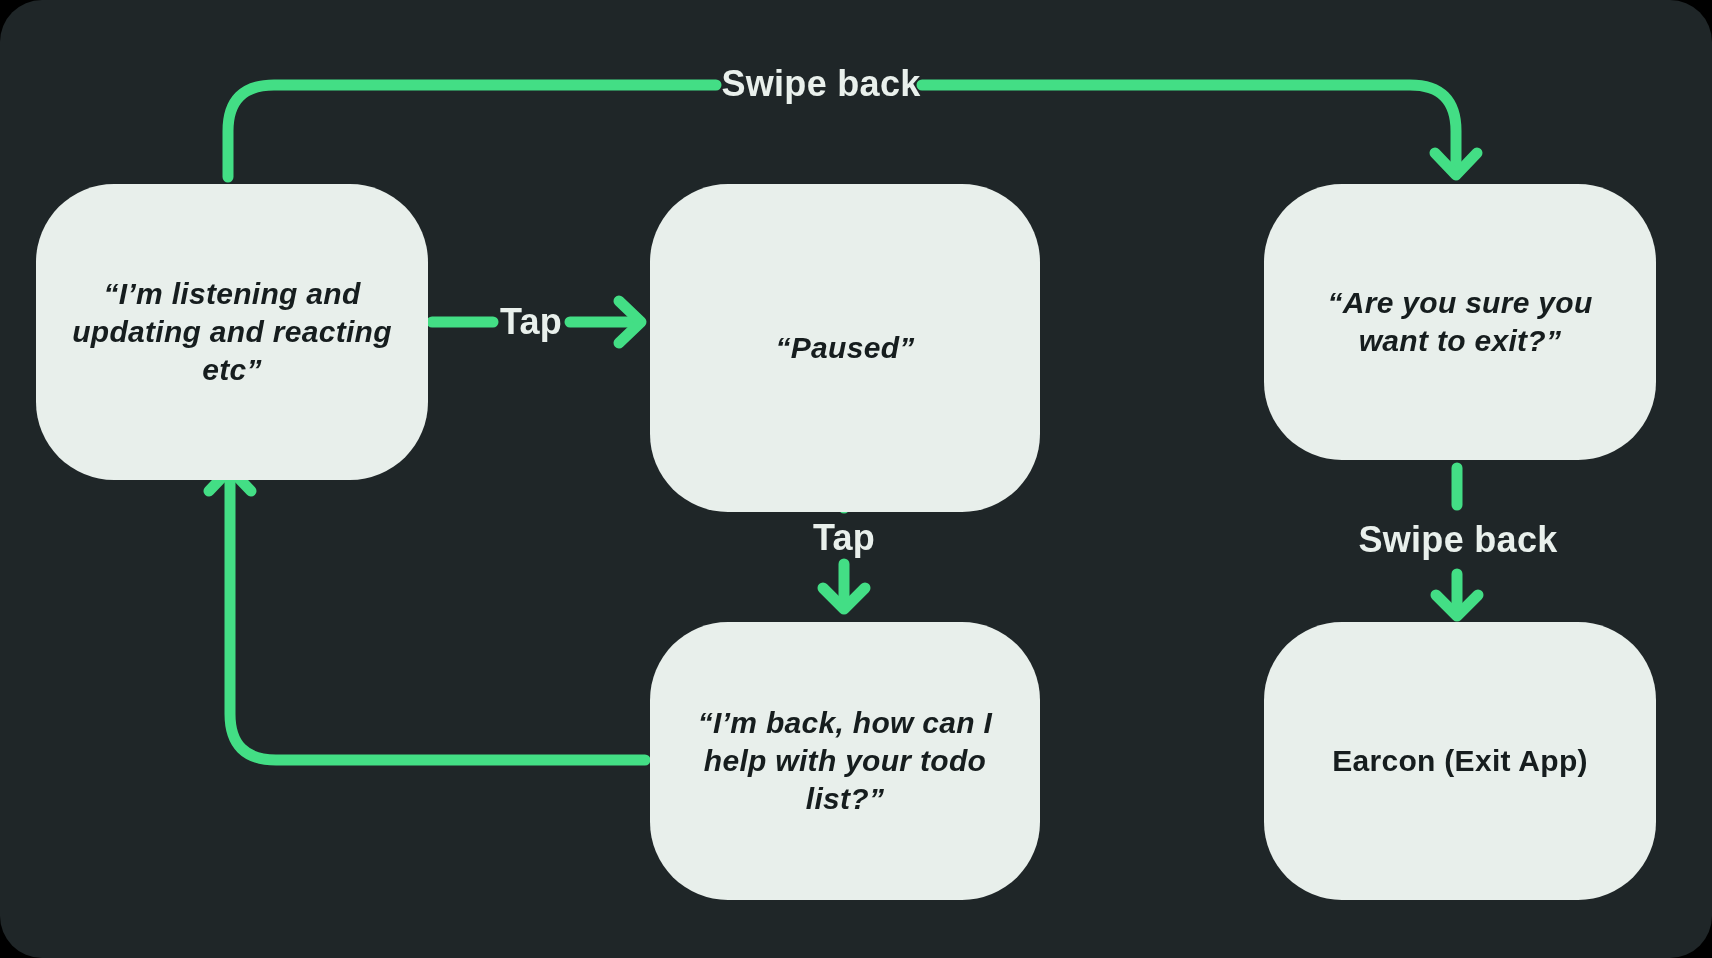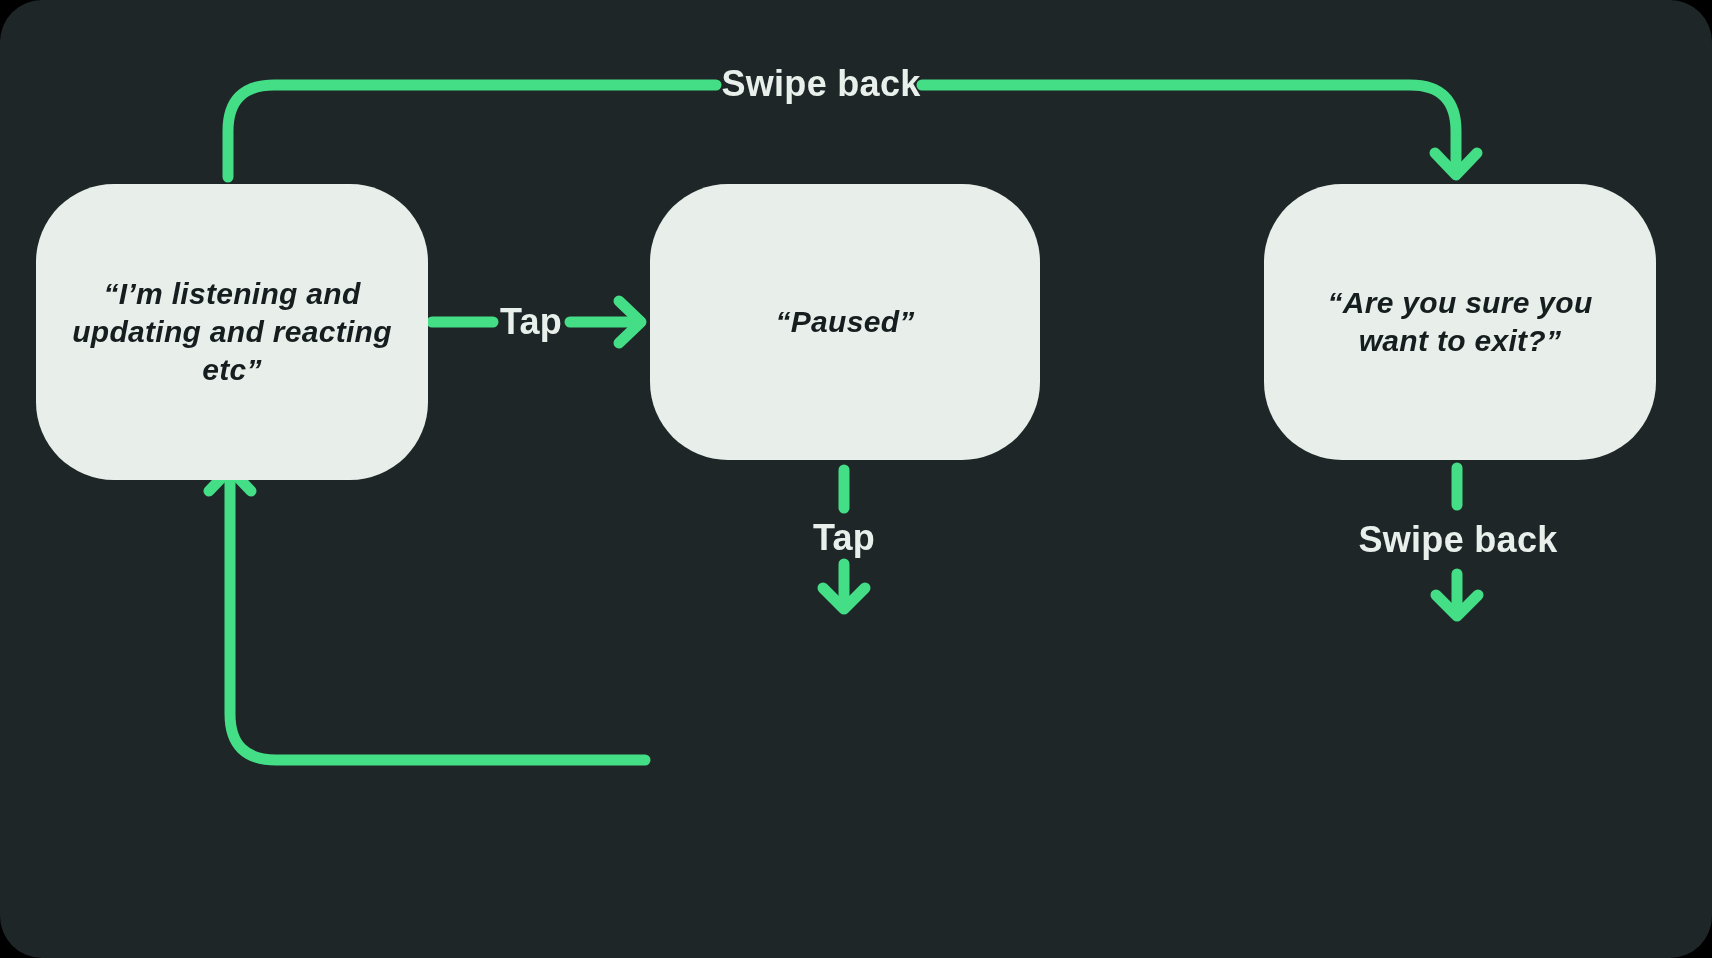--- a/index.html
+++ b/index.html
@@ -42,21 +42,21 @@
     font-size: 30px;
     font-weight: 700;
     line-height: 1.27;
     letter-spacing: 0.3px;
     white-space: pre-line;
     padding: 10px 30px;
     box-sizing: border-box;
   }
   .node.quote { font-style: italic; }
   .node1 { left: 36px;  top: 184px; width: 392px; height: 296px; }
-  .node2 { left: 650px; top: 184px; width: 390px; height: 276px; text-align: right; }
+  .node2 { left: 650px; top: 184px; width: 390px; height: 328px; text-align: right; }
   .node3 { left: 1264px; top: 184px; width: 392px; height: 276px; justify-content: center; }
   .node4 { left: 650px; top: 622px; width: 390px; height: 278px; }
   .node5 { left: 1264px; top: 622px; width: 392px; height: 278px; }
   .edge-label {
     position: absolute;
     transform: translate(-50%, -50%);
     color: var(--label_text, #E9F0EC);
     font-size: 36px;
     font-weight: 700;
     letter-spacing: 0.3px;
@@ -102,20 +102,28 @@
 
   <div class="node node2 quote">
     <span>“Paused”</span>
   </div>
 
   <div class="node node3 quote">
     <span>“Are you sure you
 want to exit?”</span>
   </div>
 
+  <div class="node node4 quote">
+    <span>“I’m back, how can I
+help with your todo
+list?”</span>
+  </div>
 
+  <div class="node node5">
+    <span>Earcon (Exit App)</span>
+  </div>
 
   <div class="edge-label lbl-swipe-top">Swipe back</div>
   <div class="edge-label lbl-tap-h">Tap</div>
   <div class="edge-label lbl-tap-v">Tap</div>
   <div class="edge-label lbl-swipe-v">Swipe back</div>
 
 </div>
 
 </body></html>

